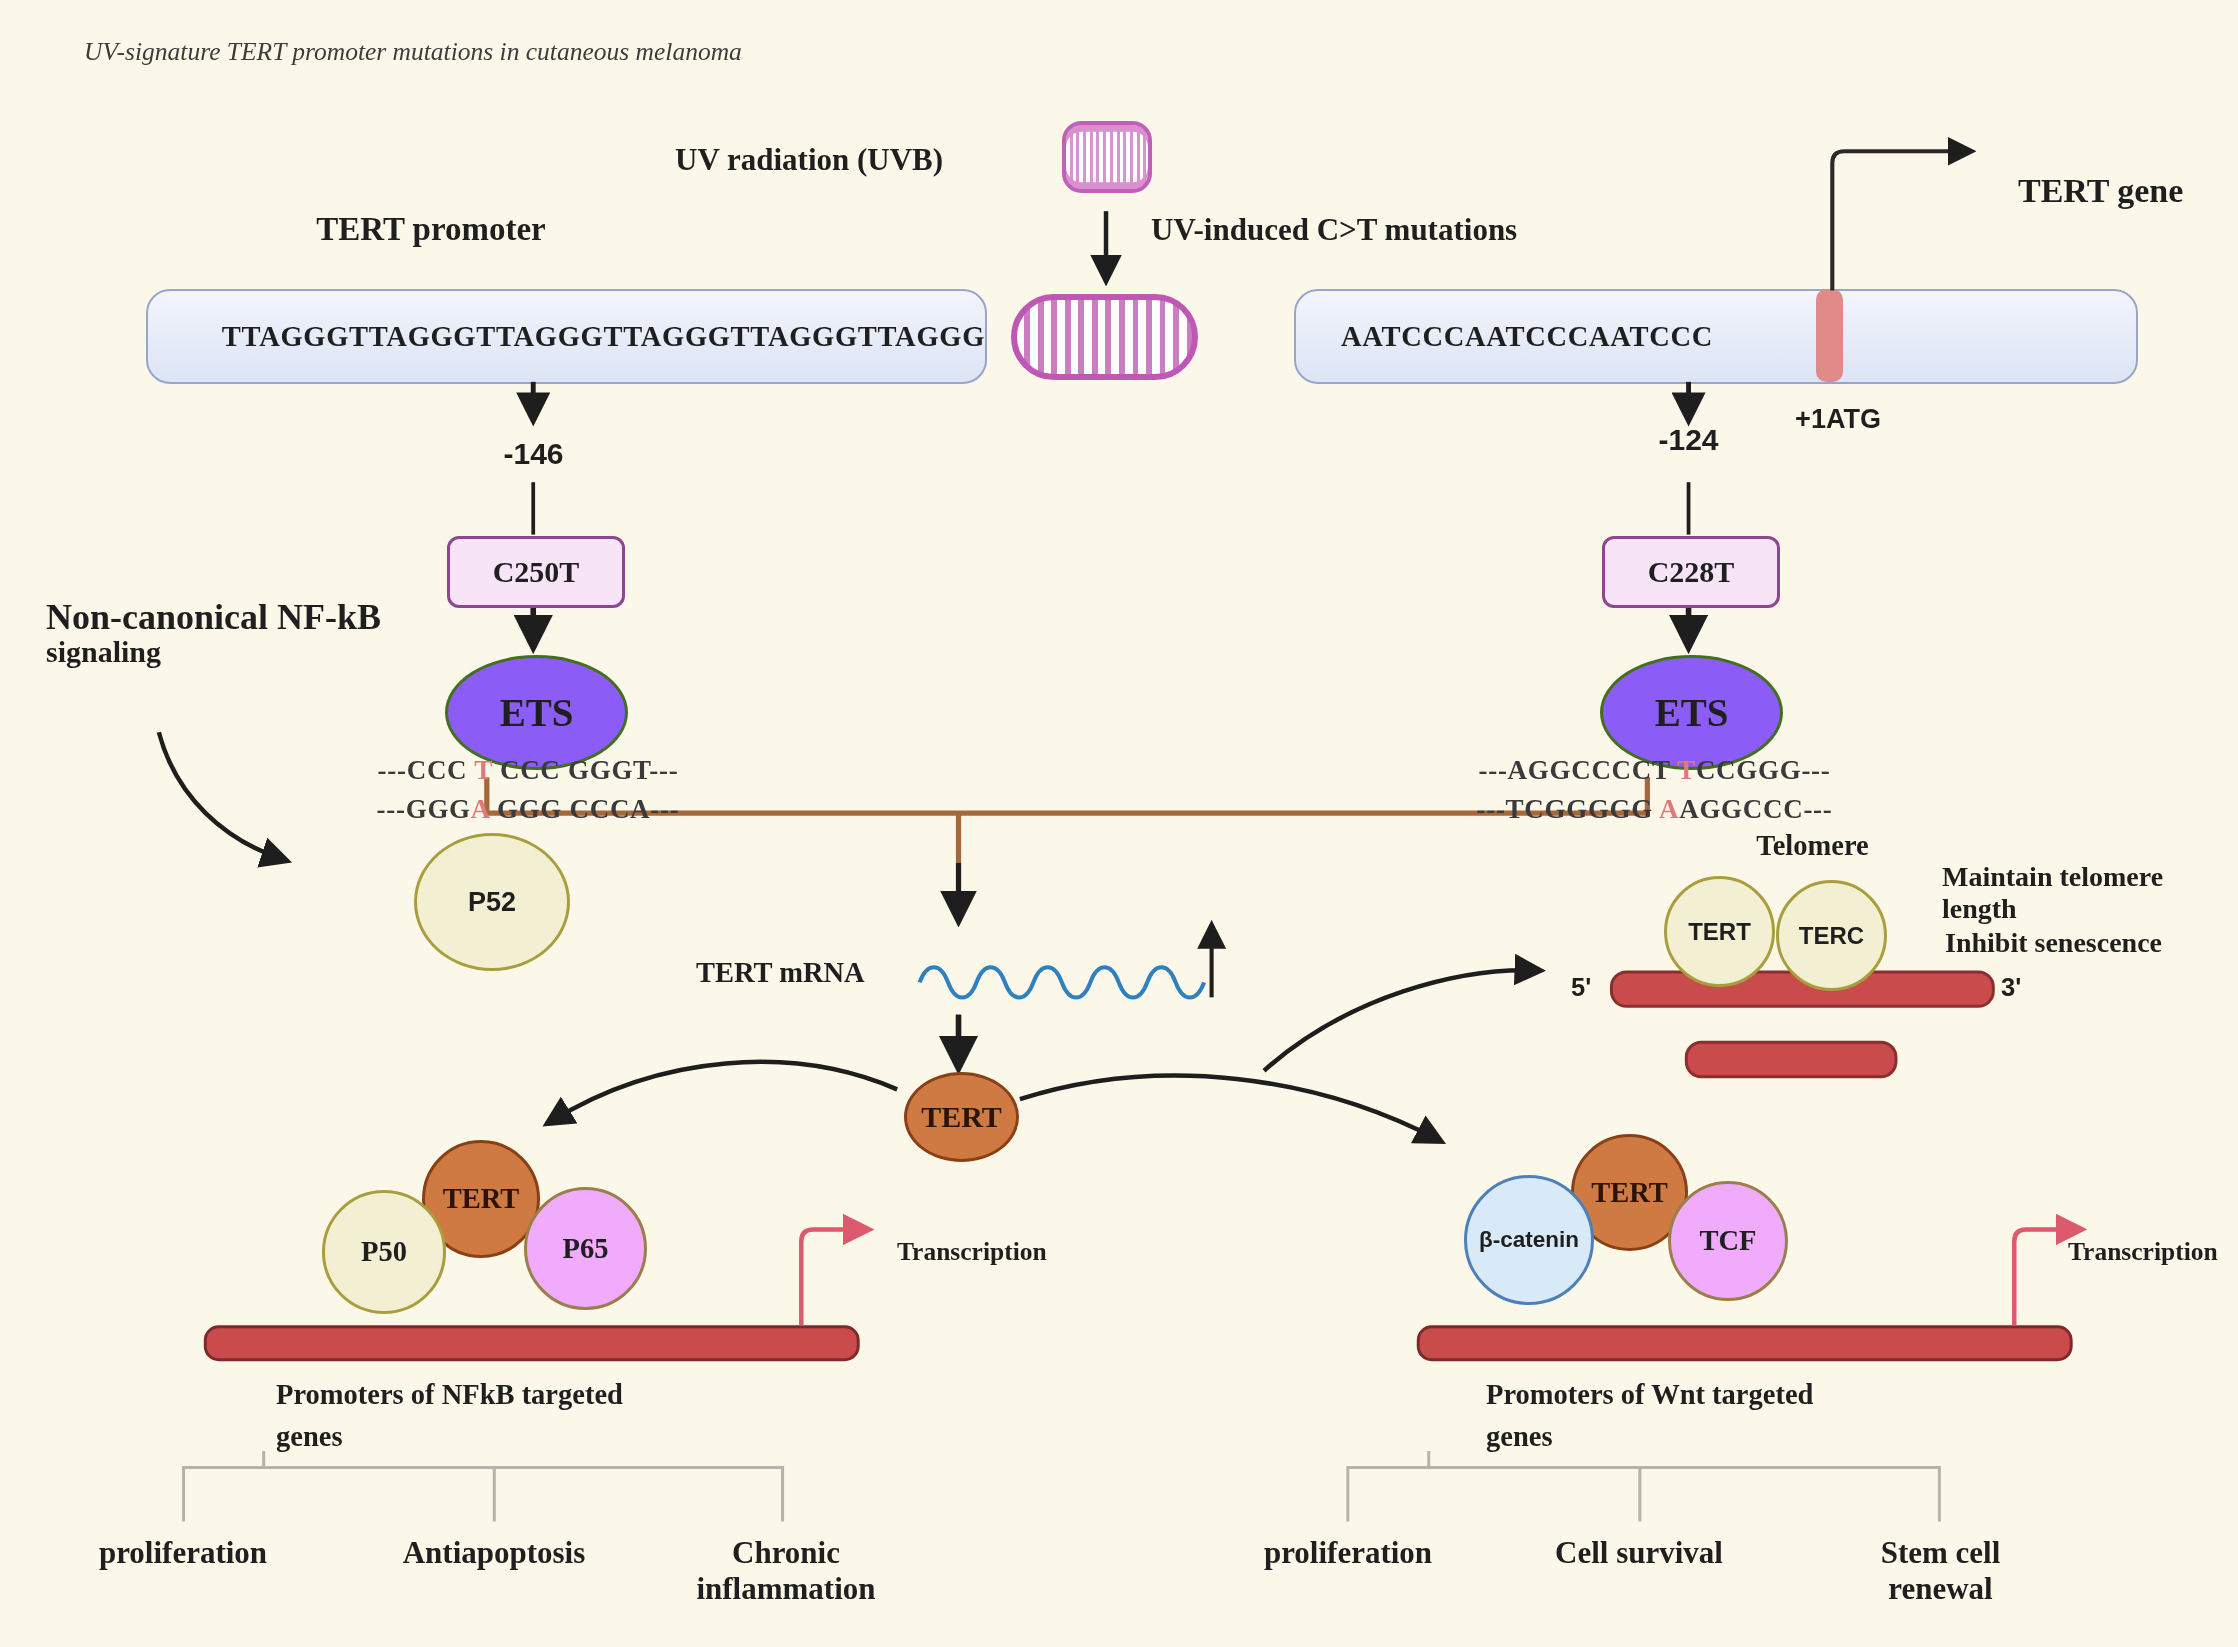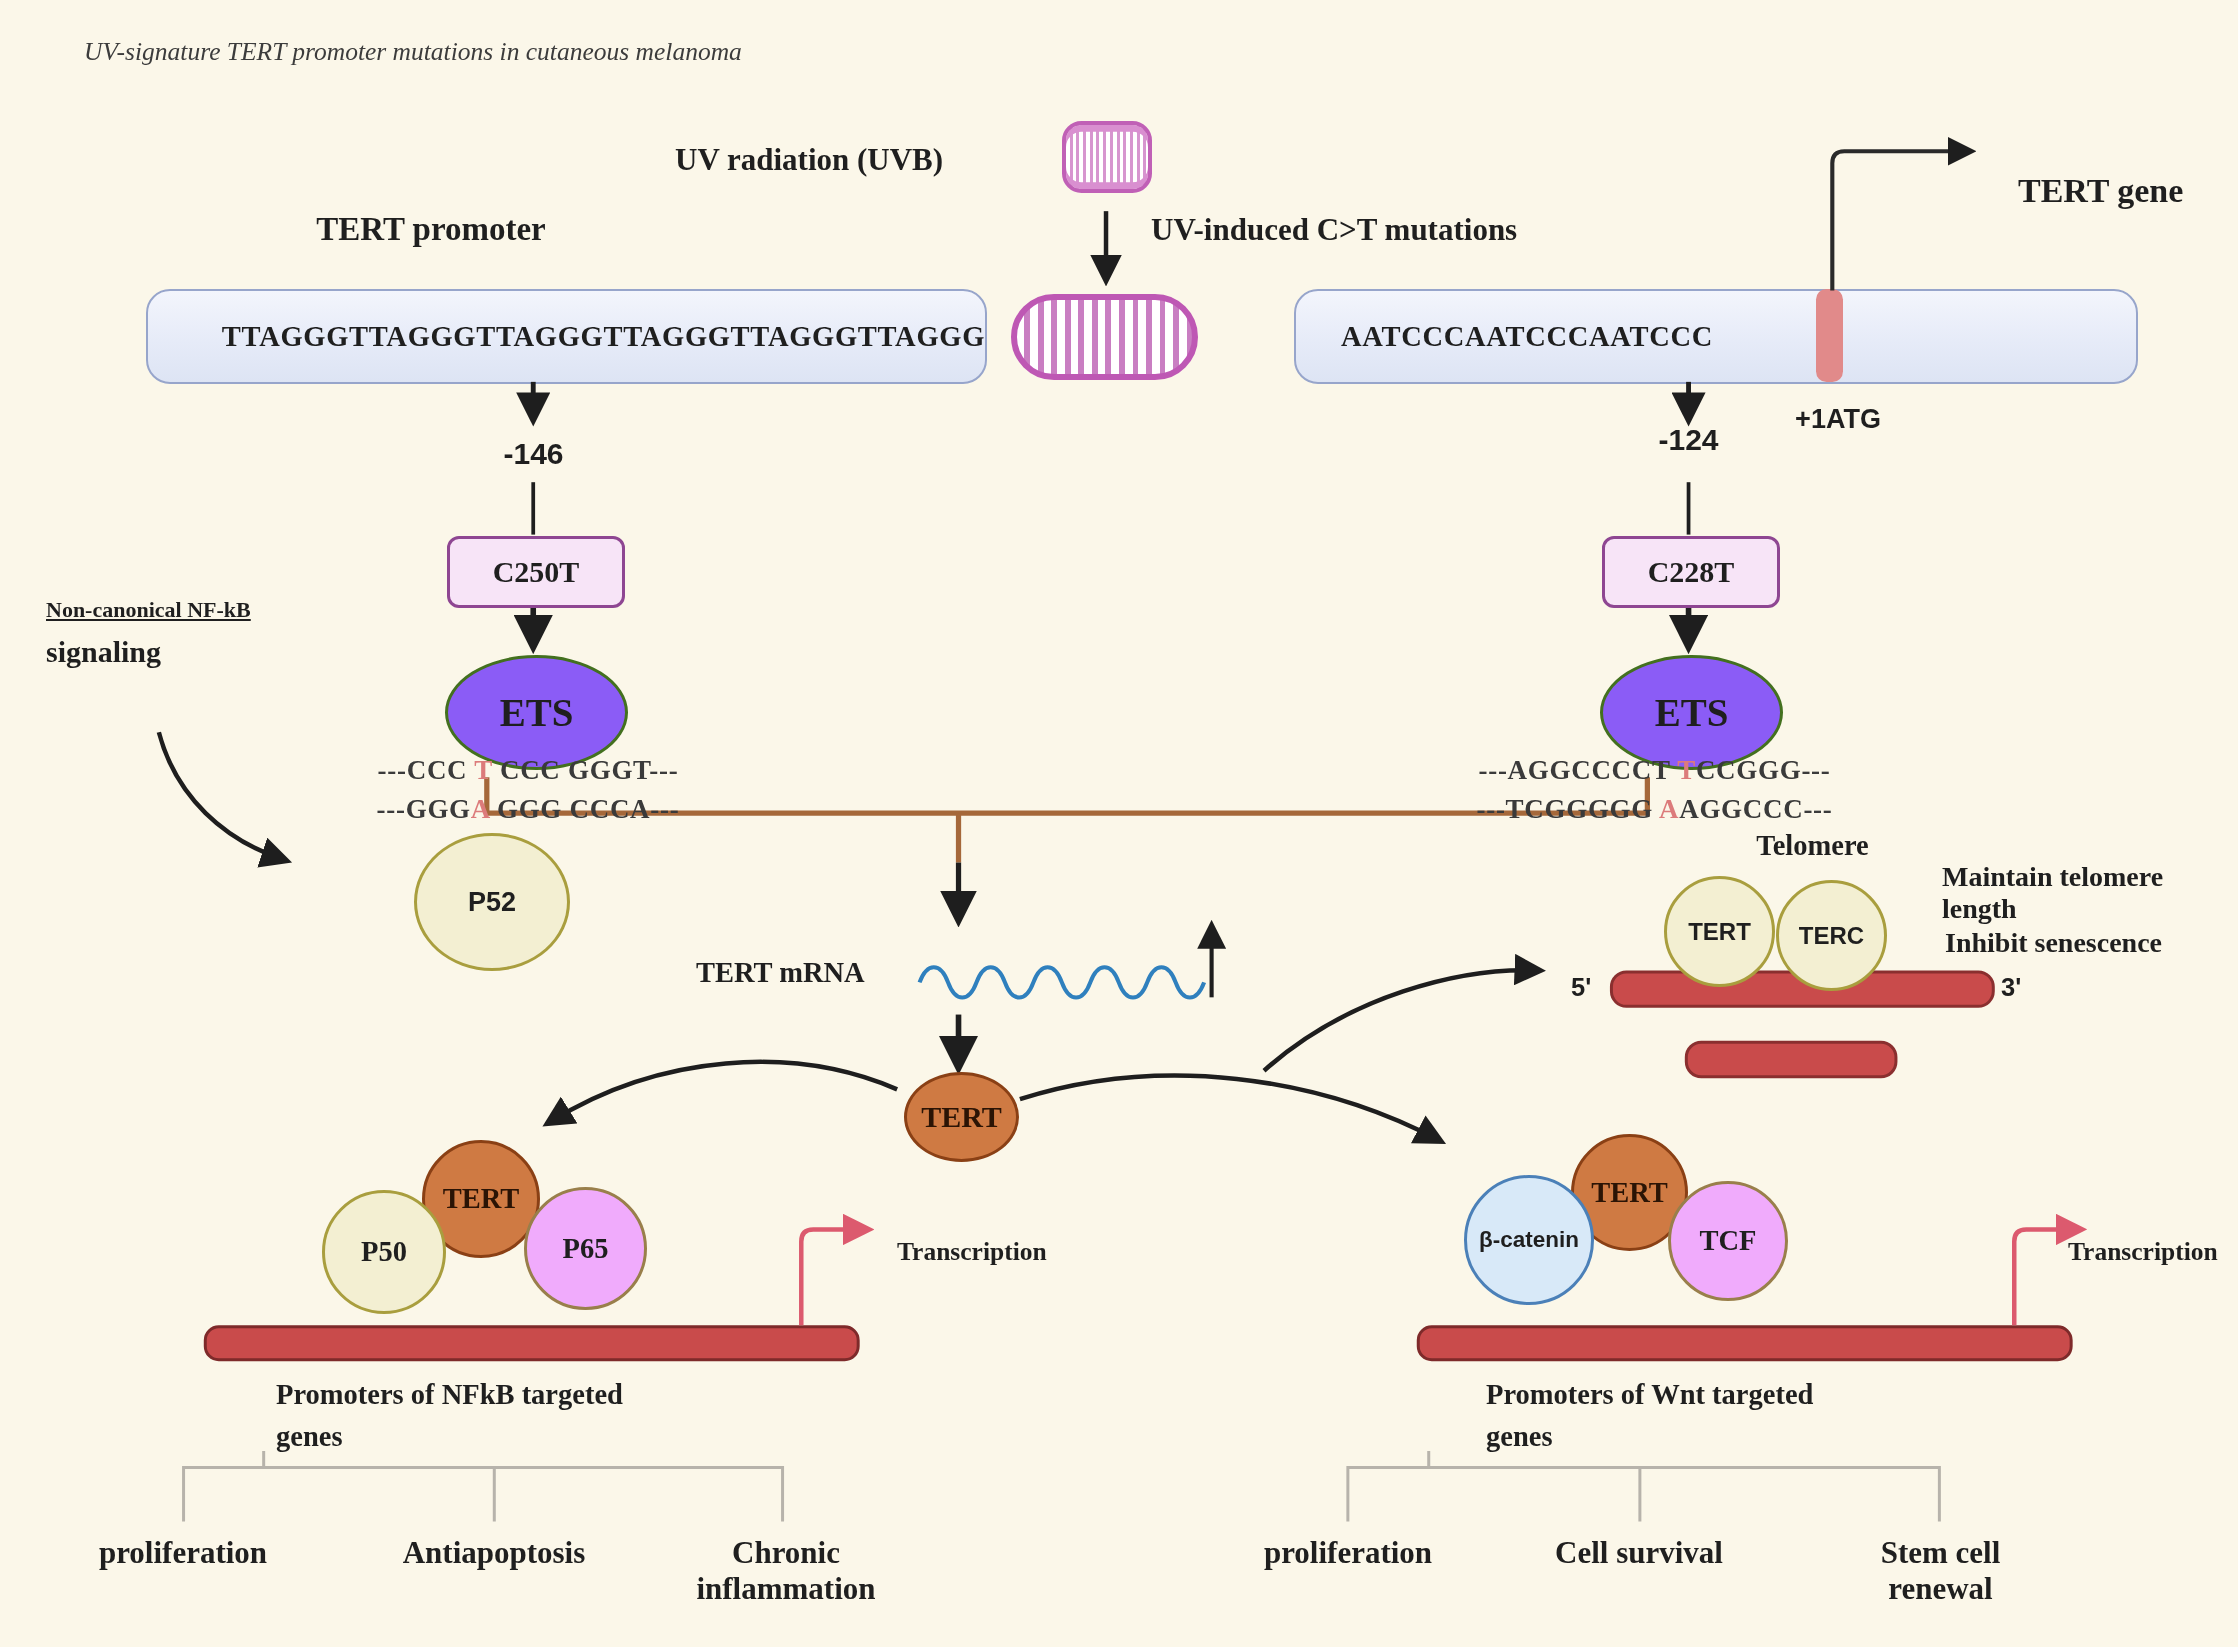--- a/index.html
+++ b/index.html
@@ -149,21 +149,21 @@
   <div class="lbl sans ctr" style="left:472px;top:437px;width:123px;font-size:30px;">-146</div>
   <div class="mutbox" style="left:447px;top:536px;width:172px;height:66px;font-family:Liberation Serif, serif;">
     <span>C250T</span>
   </div>
   <div class="ell ets" style="left:445px;top:655px;width:177px;height:109px;">
     <span>ETS</span>
   </div>
   <div class="seqline" style="left:341px;top:755px;width:374px;"><span>---CCC </span><span class="mutred">T</span><span> CCC GGGT---</span></div>
   <div class="seqline" style="left:341px;top:794px;width:374px;"><span>---GGG</span><span class="mutred">A</span><span> GGG CCCA---</span></div>
 
-  <div class="lbl" style="left:46px;top:597px;font-size:22px;text-decoration:underline;">Non-canonical NF-kB</div>
+  <div class="lbl" style="left:46px;top:597px;font-size:36px;">Non-canonical NF-kB</div>
   <div class="lbl" style="left:46px;top:635px;font-size:30px;">signaling</div>
 
   <div class="ell cream sans" style="left:414px;top:833px;width:150px;height:132px;font-size:27px;">
     <span>P52</span>
   </div>
 
   <div class="lbl sans ctr" style="left:1627px;top:423px;width:123px;font-size:30px;">-124</div>
   <div class="mutbox" style="left:1602px;top:536px;width:172px;height:66px;">
     <span>C228T</span>
   </div>

